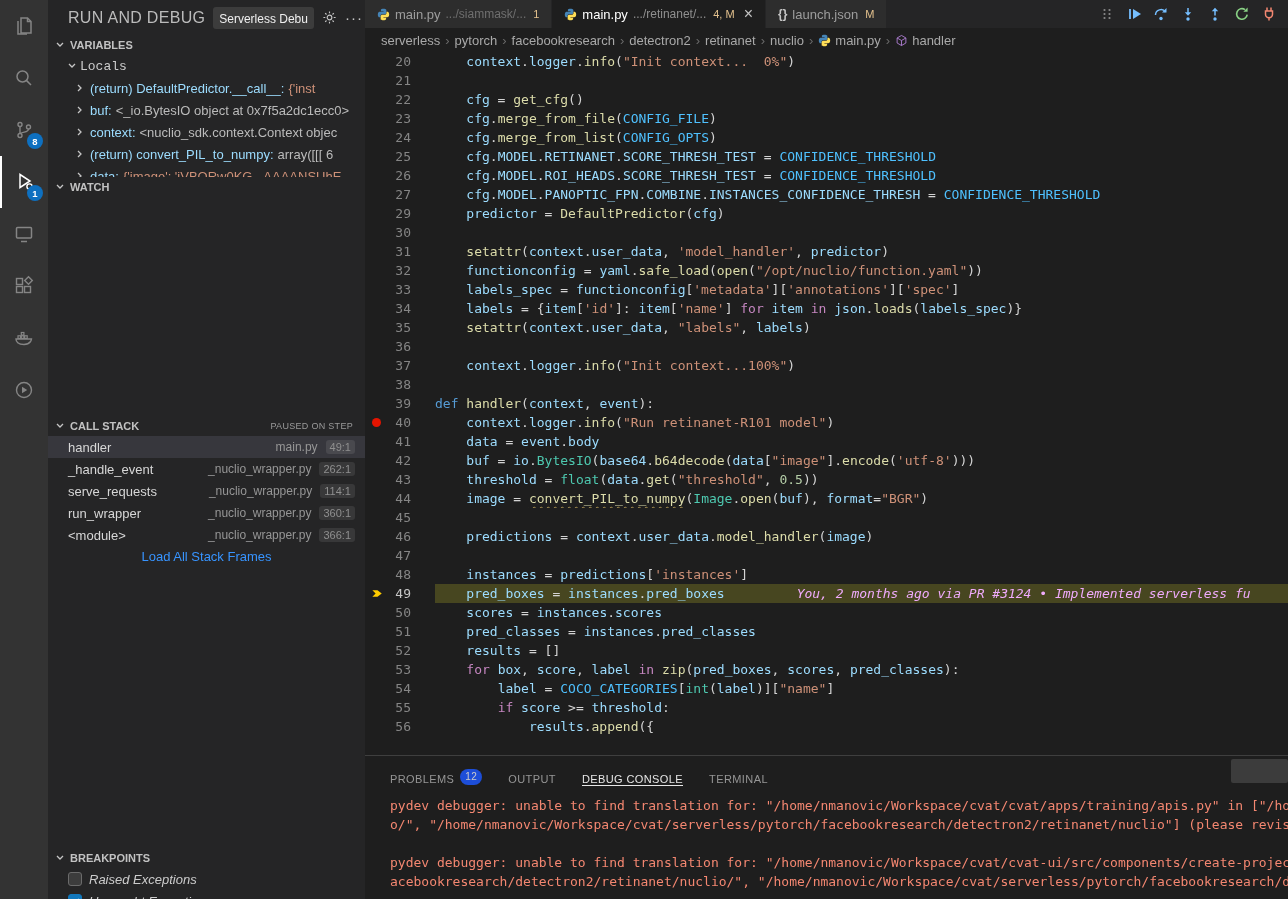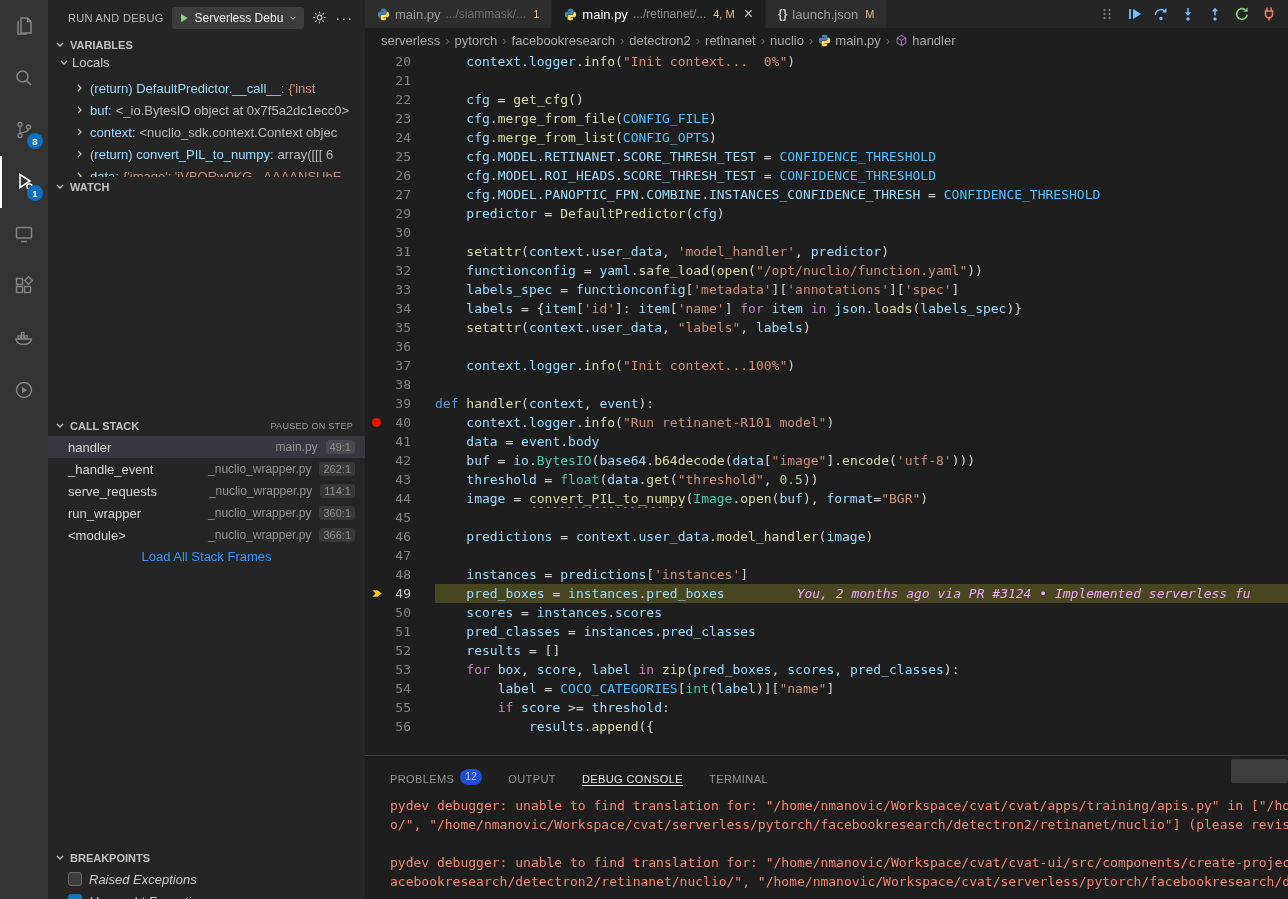--- a/index.html
+++ b/index.html
@@ -10,31 +10,31 @@
   
   .activitybar { position:absolute; left:0; top:0; bottom:0; width:48px; background:#333333; }
   .ab-item { position:relative; width:48px; height:52px; display:flex; align-items:center; justify-content:center; color:#858585; cursor:pointer; }
   .ab-item.active { color:#ffffff; border-left:2px solid #ffffff; }
   .ab-item svg { display:block; }
   .ab-badge { position:absolute; right:5px; bottom:7px; min-width:16px; height:16px; padding:0 3px; background:#0e70c0; color:#ffffff; border-radius:9px; font-size:9.5px; display:flex; align-items:center; justify-content:center; font-weight:bold; }
 
   
   .sidebar { position:absolute; left:48px; top:0; bottom:0; width:317px; background:#252526; display:flex; flex-direction:column; font-size:13px; overflow:hidden; }
   .side-header { height:35px; flex:none; display:flex; align-items:center; padding:0 8px 0 20px; gap:8px; }
-  .side-title { font-size:11px; color:#bbbbbb; letter-spacing:.3px; white-space:nowrap; }
-  .debug-select { display:flex; align-items:center; gap:5px; background:#3c3c3c; border-radius:3px; height:22px; padding:0 6px; color:#f0f0f0; font-size:12px; white-space:nowrap; }
+  .side-title { font-size:16px; color:#bbbbbb; letter-spacing:.3px; white-space:nowrap; }
+  .debug-select { display:flex; align-items:center; gap:5px; background:#3c3c3c; border-radius:3px; height:22px; padding:0 6px; color:#f0f0f0; font-size:12px; white-space:nowrap;flex-direction:column; }
   .hdr-ico { color:#c5c5c5; display:flex; align-items:center; }
   .more-dots { color:#c5c5c5; font-size:15px; letter-spacing:1px; }
 
   .section-header { height:20px; flex:none; display:flex; align-items:center; gap:2px; padding-left:4px; font-size:11px; font-weight:bold; color:#c2c2c2; }
   .chev { width:16px; height:16px; display:inline-flex; align-items:center; justify-content:center; flex:none; }
   .chev.rot svg { transform:rotate(-90deg); }
 
   .variables-body { height:122px; flex:none; overflow:hidden; }
-  .scope-row { height:22px; display:flex; padding-left:8px; white-space:nowrap; }
+  .scope-row { height:22px; display:flex; align-items:center; padding-left:16px; white-space:nowrap;font-family:Liberation Mono, monospace; }
   .var-row { height:22px; display:flex; align-items:center; padding-left:24px; white-space:nowrap; overflow:hidden; }
   .var-name { color:#9cdcfe; margin-left:2px; }
   .var-value { color:#bbbbbb; margin-left:4px; }
   .var-value.str { color:#ce9178; }
 
   .watch-body { height:219px; flex:none; }
 
   .cs-header { padding-right:12px; }
   .cs-status { margin-left:auto; font-size:9px; font-weight:normal; color:#9a9a9a; letter-spacing:.3px; }
   .callstack-body { flex:1 1 auto; overflow:hidden; }

